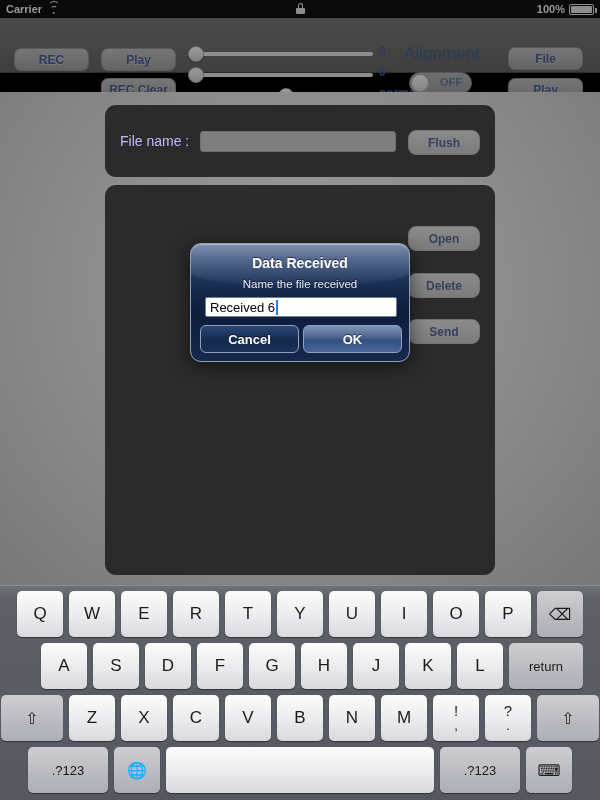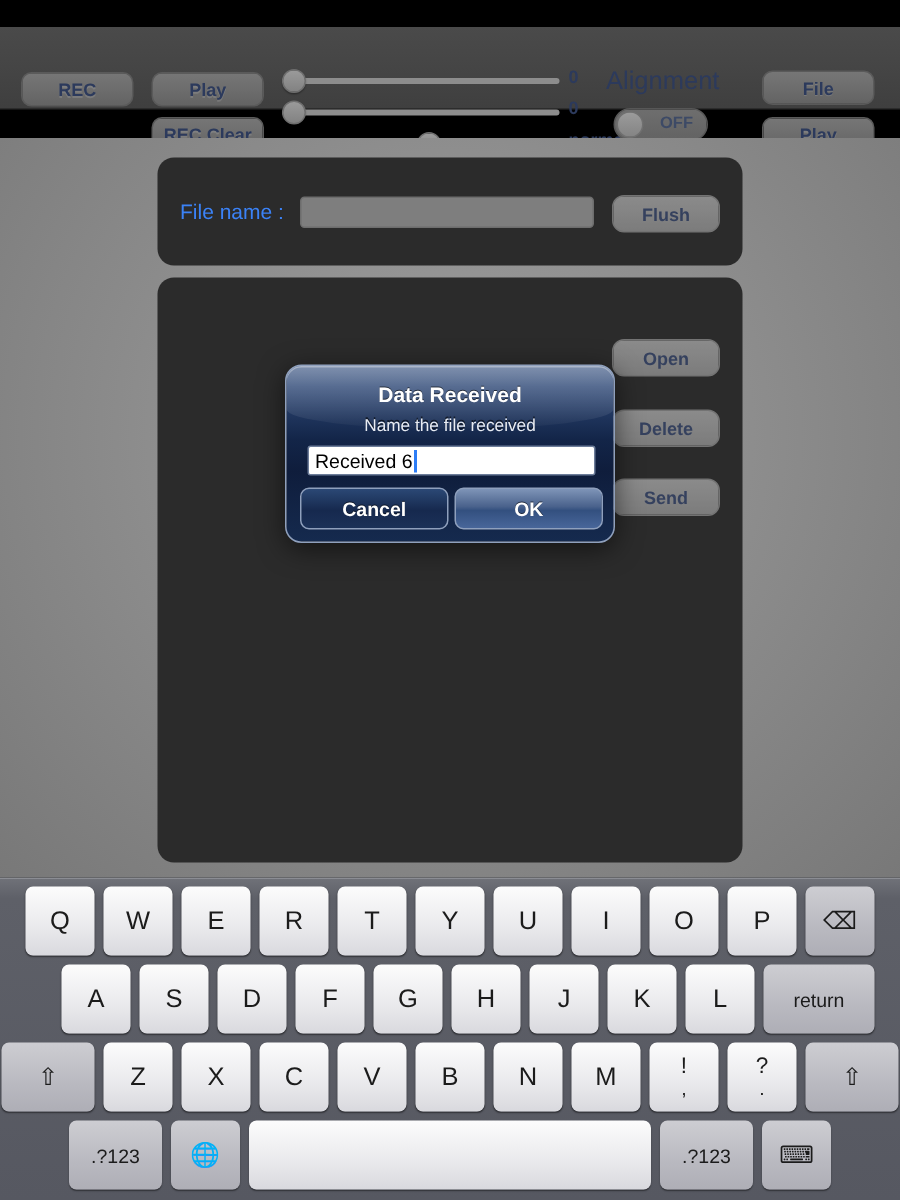--- a/index.html
+++ b/index.html
@@ -119,21 +119,21 @@
   .panel {
     position: absolute;
     background: #2b2b2b;
     border-radius: 11px;
   }
   #panel-save { left: 105px; top: 105px; width: 390px; height: 72px; }
   #panel-list { left: 105px; top: 185px; width: 390px; height: 390px; }
 
   .fn-label {
     position: absolute; left: 120px; top: 133px;
-    color: #3b82f6; font-size: 14px;
+    color: #c4b5fd; font-size: 14px;
   }
   .fn-input {
     position: absolute; left: 200px; top: 131px; width: 196px; height: 21px;
     background: #7e7e7e; border: 1px solid #6d6d6d; border-radius: 3px;
     font-family: "Liberation Sans", sans-serif; font-size: 12px; color: #ddd;
     padding: 0 5px;
   }
   .panel-btn {
     position: absolute;
     background: linear-gradient(#b0b0b0, #a6a6a6 50%, #9b9b9b);
@@ -213,36 +213,55 @@
     box-shadow: 0 1px 1px rgba(0,0,0,.45);
     color: #1b1b1b; font-size: 17px;
     display: flex; align-items: center; justify-content: center;
     width: 46px; height: 46px;
     cursor: pointer;
     user-select: none;
   }
   .key.ret    { width: 74px; font-size: 13px; }
   .key.dark   { background: linear-gradient(#cdcdd2, #b9b9c0 60%, #aeaeb6); }
   .key.space  { width: 268px; }
-  .key.num    { width: 62px; font-size: 13px; }
+  .key.num    { width: 80px; font-size: 13px; }
   .key.shift  { width: 62px; }
   .key.dismiss{ width: 46px; }
   .key .dual  { display:flex; flex-direction:column; align-items:center; line-height:1.05; font-size:14px;}
   .key .dual span:first-child { font-size: 15px; }
   .key .dual span:last-child  { font-size: 13px; }
   .krow.r2 { padding-left: 24px; }
   .krow.r3 { }
   .krow.r4 { }
   .glyph { font-size: 16px; }
 </style>
 </head>
 <body>
 
 <div id="app">
 
+  <div class="statusbar">
+    <div class="sb-left">
+      <span>Carrier</span>
+      <span class="wifi-ico">
+          <i></i>
+          <i></i>
+          <i></i>
+        </span>
+    </div>
+    <div class="sb-center">
+      <span class="lock-ico"><s></s><b></b></span>
+    </div>
+    <div class="sb-right">
+      <span>100%</span>
+      <span class="batt">
+          <i></i>
+        </span>
+    </div>
+  </div>
 
   <div class="toolbar">
     <div class="tb-btn" id="btn-rec">REC</div>
     <div class="tb-btn" id="btn-play">Play</div>
     <div class="tb-btn" id="btn-recclear">REC Clear</div>
     <div class="tb-btn" id="btn-file">File</div>
     <div class="tb-btn" id="btn-flush">Play</div>
 
     <div class="slider" id="sld1">
       <div class="track">

